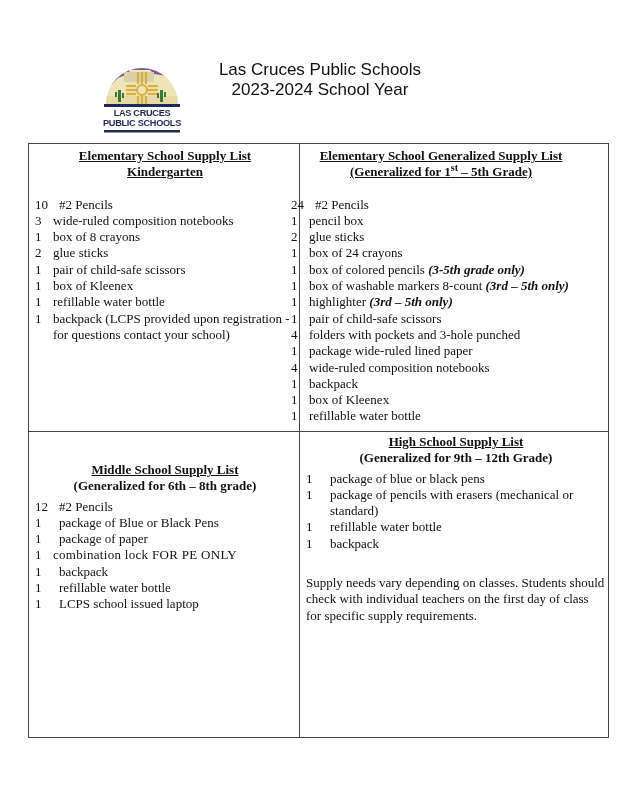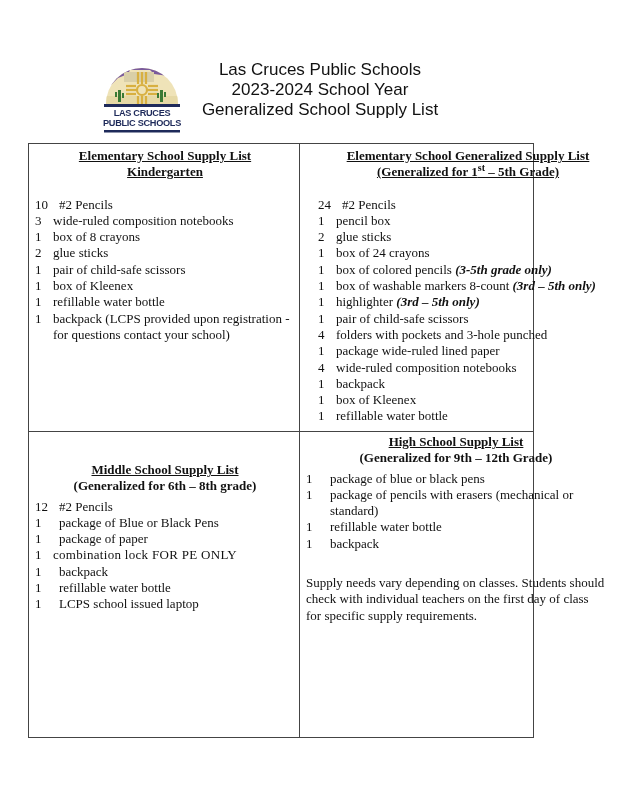--- a/index.html
+++ b/index.html
@@ -2,27 +2,27 @@
 <html><head>
 <meta charset="utf-8">
 <style>
   html, body { margin:0; padding:0; background:#ffffff; }
   body { width:618px; height:800px; position:relative; overflow:hidden; color:#111; }
   .logo { position:absolute; left:66px; top:50px; width:88px; height:84px;margin-left:32px; }
   .header { position:absolute; left:170px; top:60px; width:300px; text-align:center;
     font-family:"Liberation Sans", sans-serif; color:#111; }
   .header .t { font-size:17px; line-height:20px; }
   .header .note { font-size:9.5px; font-weight:bold; font-style:italic; line-height:12px; margin-top:0px; }
-  .table { position:absolute; left:28px; top:143px; width:506px; height:595px;
+  .table { position:absolute; left:28px; top:143px; width:581px; height:595px;
     border:1.5px solid #444; box-sizing:border-box; }
   .vdiv { position:absolute; left:270px; top:0; bottom:0; width:0; border-left:1.5px solid #444; }
   .hdiv { position:absolute; left:0; right:0; top:287px; height:0; border-top:1.5px solid #444; }
   .cell { position:absolute; font-family:"Liberation Serif", serif; font-size:13px; line-height:16.3px; color:#111; }
   .cell.tl { left:6px; top:4px; width:260px; }
-  .cell.tr { left:289px; top:4px; width:300px; }
+  .cell.tr { left:262px; top:4px; width:300px; }
   .cell.bl { left:6px; top:290px; width:260px;margin-top:28px; }
   .cell.br { left:277px; top:290px; width:300px; }
   .ttl { text-align:center; font-weight:bold; }
   .ttl .u { text-decoration:underline; }
   .gap { height:16px; }
   .row { display:flex; }
   .q { flex:0 0 auto; }
   .q.w1 { width:16px; }
   .q.w2 { width:24px; }
   .q.w3 { width:24px; }
@@ -76,21 +76,20 @@
   </svg>
   <div style="position:absolute;left:0;top:58px;width:88px;text-align:center;font-family:'Liberation Sans',sans-serif;font-weight:bold;color:#1e2a5a;font-size:9.2px;line-height:10px;letter-spacing:-0.3px;">
     <div>LAS CRUCES</div>
     <div>PUBLIC SCHOOLS</div>
   </div>
 </div>
 
 <div class="header">
   <div class="t">Las Cruces Public Schools</div>
   <div class="t">2023-2024 School Year</div>
-  <div class="t">Generalized School Supply List</div>
 </div>
 
 <div class="table">
   <div class="vdiv"></div>
   <div class="hdiv"></div>
 
   <div class="cell tl">
     <div class="ttl"><span class="u">Elementary School Supply List</span></div>
     <div class="ttl"><span class="u">Kindergarten</span></div>
     <div class="gap"></div>

